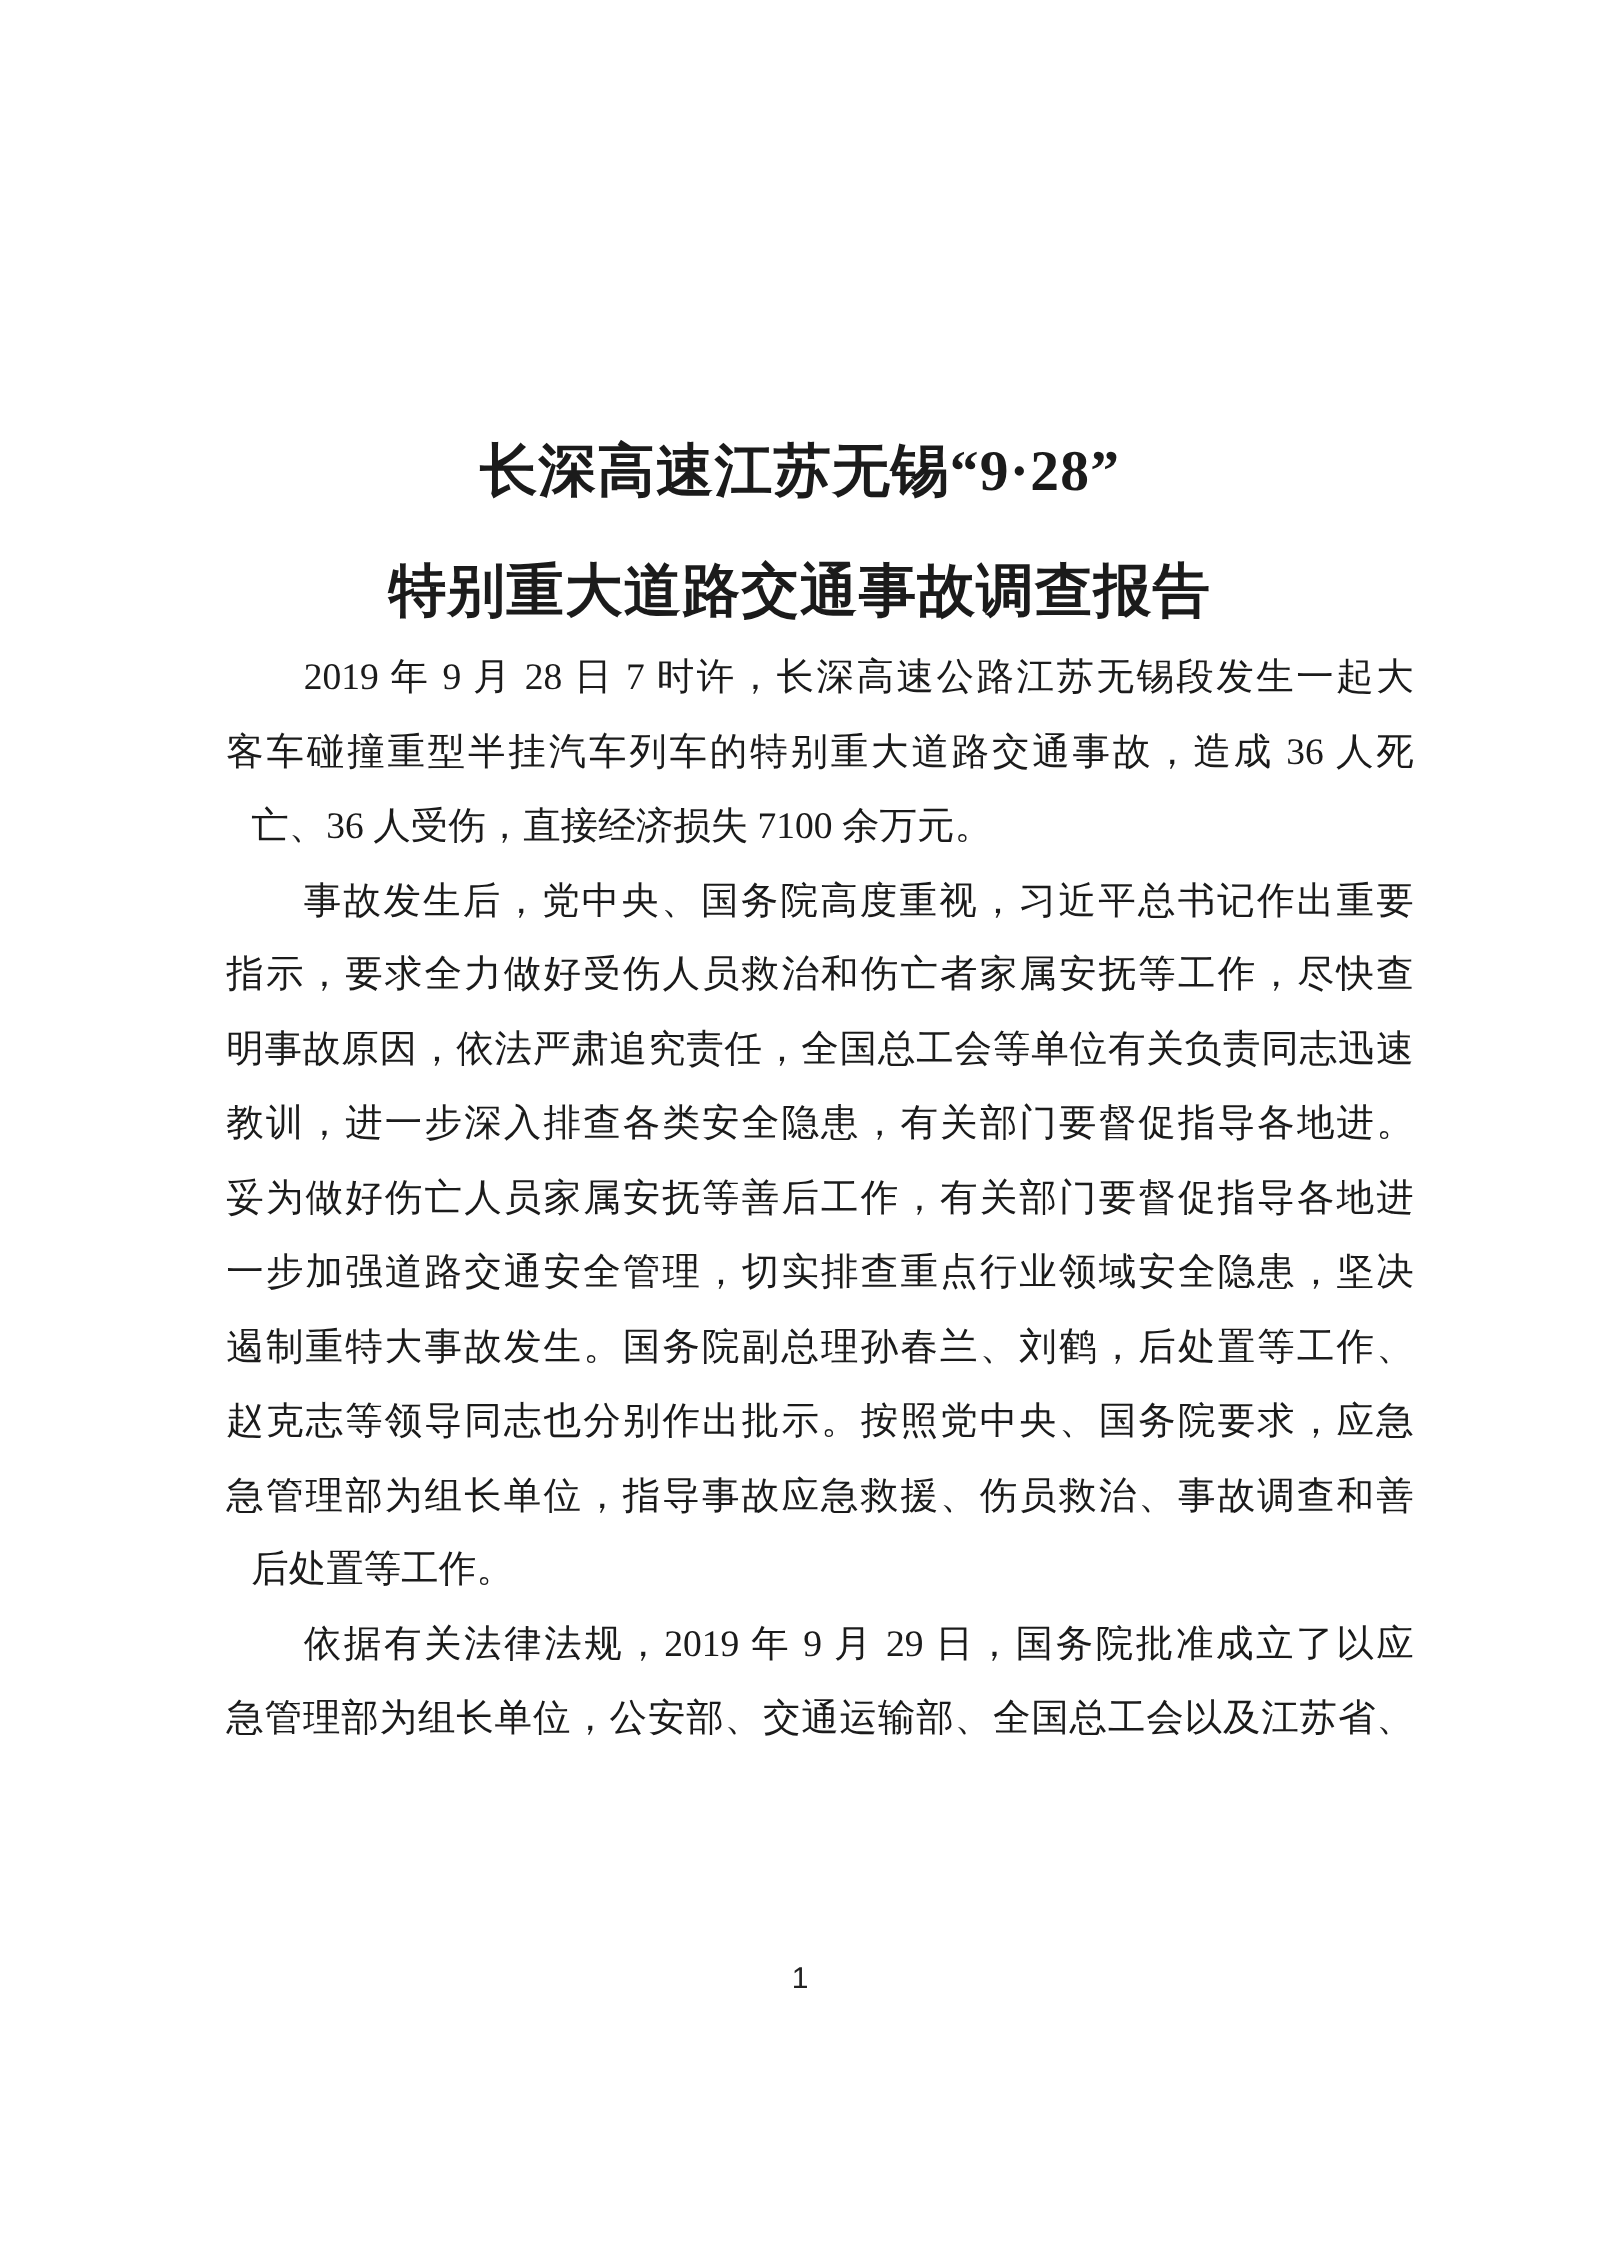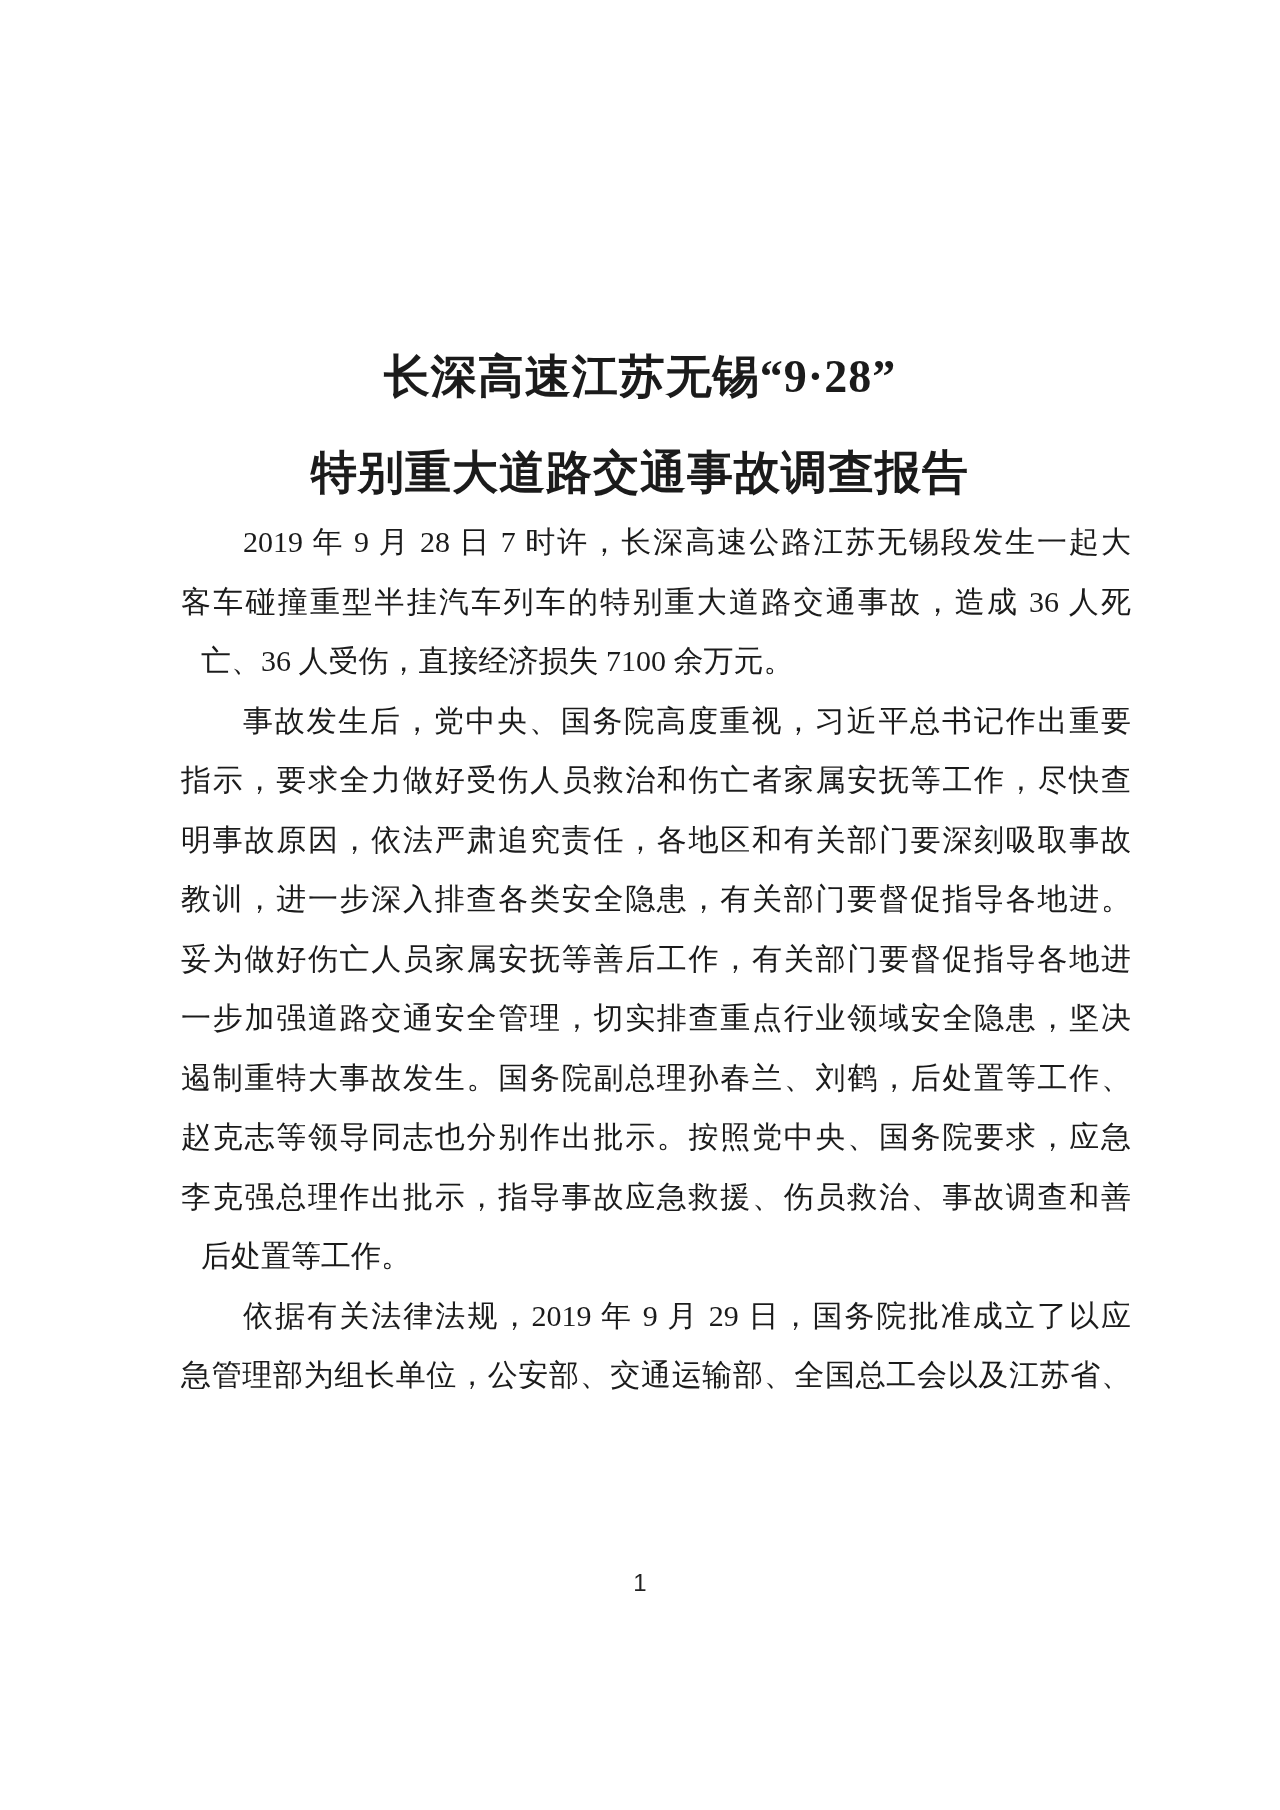--- a/index.html
+++ b/index.html
@@ -75,27 +75,27 @@
     <div class="title-line">长深高速江苏无锡“9·28”</div>
     <div class="title-line">特别重大道路交通事故调查报告</div>
   </div>
 
   <div class="body-text">
     <div class="line indent">2019 年 9 月 28 日 7 时许，长深高速公路江苏无锡段发生一起大</div>
     <div class="line">客车碰撞重型半挂汽车列车的特别重大道路交通事故，造成 36 人死</div>
     <div class="line para-end">亡、36 人受伤，直接经济损失 7100 余万元。</div>
     <div class="line indent">事故发生后，党中央、国务院高度重视，习近平总书记作出重要</div>
     <div class="line">指示，要求全力做好受伤人员救治和伤亡者家属安抚等工作，尽快查</div>
-    <div class="line">明事故原因，依法严肃追究责任，各地区和有关部门要深刻吸取事故</div>
+    <div class="line">明事故原因，依法严肃追究责任，全国总工会等单位有关负责同志迅速</div>
     <div class="line">教训，进一步深入排查各类安全隐患，有关部门要督促指导各地进。</div>
     <div class="line">妥为做好伤亡人员家属安抚等善后工作，有关部门要督促指导各地进</div>
     <div class="line">一步加强道路交通安全管理，切实排查重点行业领域安全隐患，坚决</div>
     <div class="line">遏制重特大事故发生。国务院副总理孙春兰、刘鹤，后处置等工作、</div>
     <div class="line">赵克志等领导同志也分别作出批示。按照党中央、国务院要求，应急</div>
-    <div class="line">李克强总理作出批示，指导事故应急救援、伤员救治、事故调查和善</div>
+    <div class="line">急管理部为组长单位，指导事故应急救援、伤员救治、事故调查和善</div>
     <div class="line para-end">后处置等工作。</div>
     <div class="line indent">依据有关法律法规，2019 年 9 月 29 日，国务院批准成立了以应</div>
     <div class="line">急管理部为组长单位，公安部、交通运输部、全国总工会以及江苏省、</div>
   </div>
 
   <div class="page-number">1</div>
 
 </div>
 
 </body></html>

